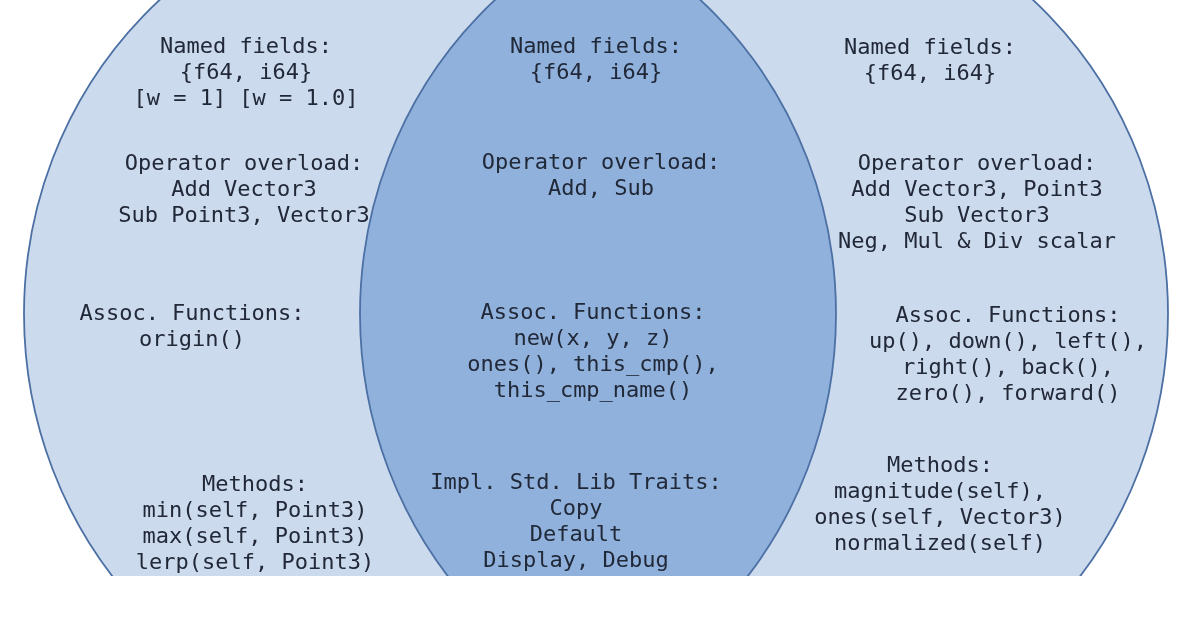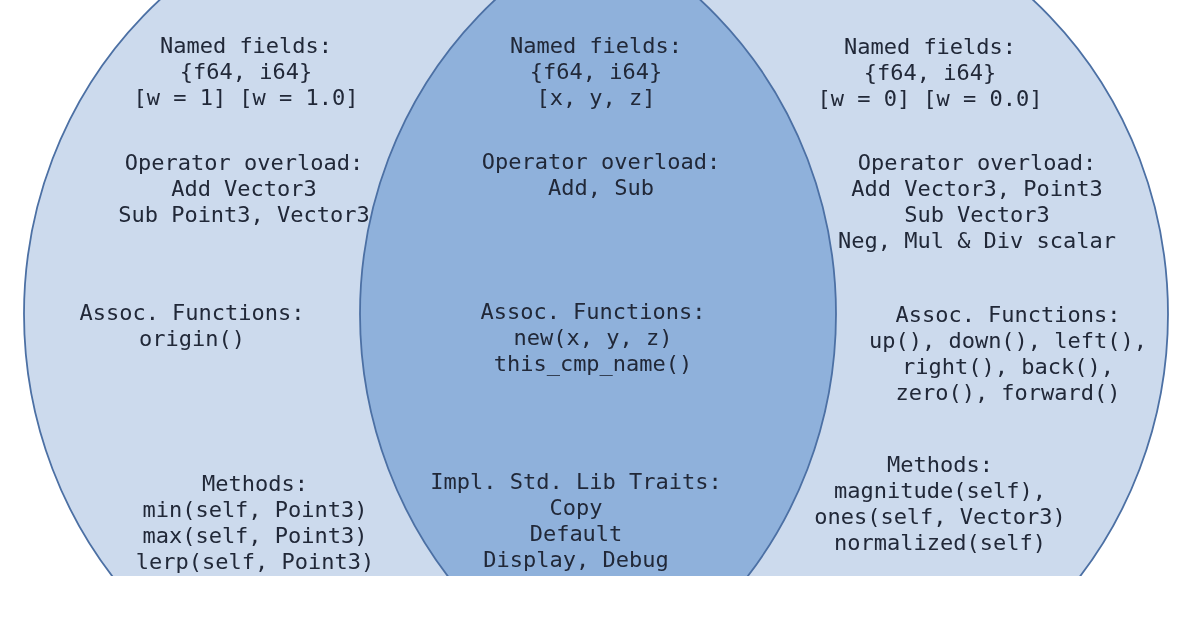--- a/index.html
+++ b/index.html
@@ -90,43 +90,42 @@
   <div class="txt l-s4">
     <div class="hdr">Methods:</div>
     <div class="ln">min(self, Point3)</div>
     <div class="ln">max(self, Point3)</div>
     <div class="ln">lerp(self, Point3)</div>
   </div>
 
   <div class="txt m-s1">
     <div class="hdr">Named fields:</div>
     <div class="ln">{f64, i64}</div>
-    <div class="ln">[x, y, z]</div>
   </div>
   <div class="txt m-s2">
     <div class="hdr">Operator overload:</div>
     <div class="ln">Add, Sub</div>
   </div>
   <div class="txt m-s3">
     <div class="hdr">Assoc. Functions:</div>
     <div class="ln">new(x, y, z)</div>
+    <div class="ln">ones(), this_cmp(),</div>
     <div class="ln">this_cmp_name()</div>
   </div>
   <div class="txt m-s4">
     <div class="hdr">Impl. Std. Lib Traits:</div>
     <div class="ln">Copy</div>
     <div class="ln">Default</div>
     <div class="ln">Display, Debug</div>
     <div class="ln">PartialEq, Eq</div>
   </div>
 
   <div class="txt r-s1">
     <div class="hdr">Named fields:</div>
     <div class="ln">{f64, i64}</div>
-    <div class="ln">[w = 0] [w = 0.0]</div>
   </div>
   <div class="txt r-s2">
     <div class="hdr">Operator overload:</div>
     <div class="ln">Add Vector3, Point3</div>
     <div class="ln">Sub Vector3</div>
     <div class="ln">Neg, Mul &amp; Div scalar</div>
   </div>
   <div class="txt r-s3">
     <div class="hdr">Assoc. Functions:</div>
     <div class="ln">up(), down(), left(),</div>

